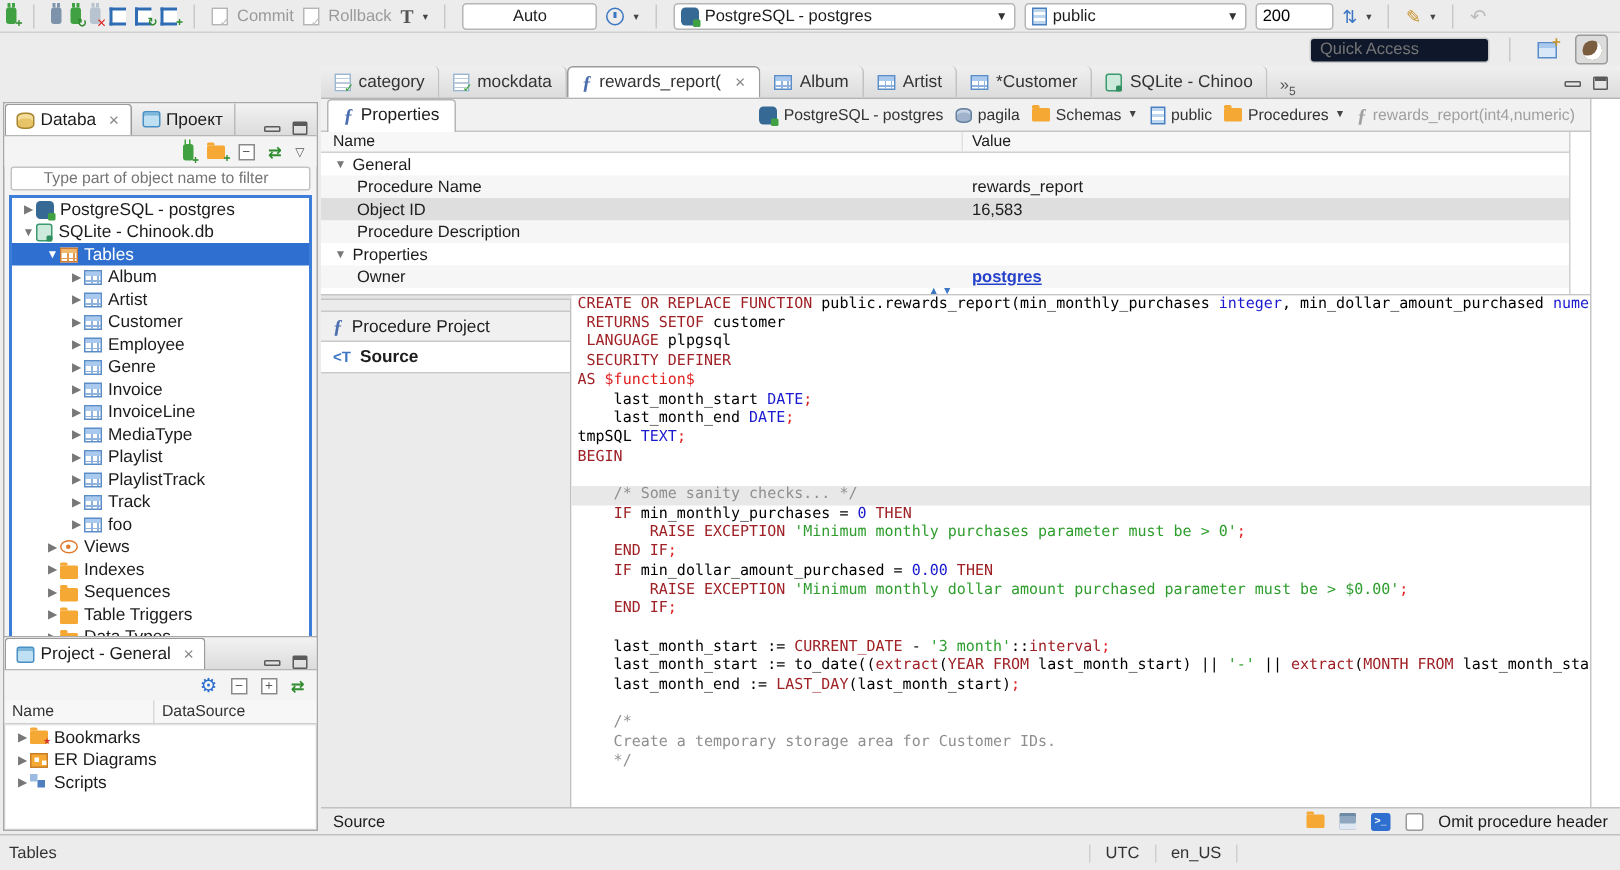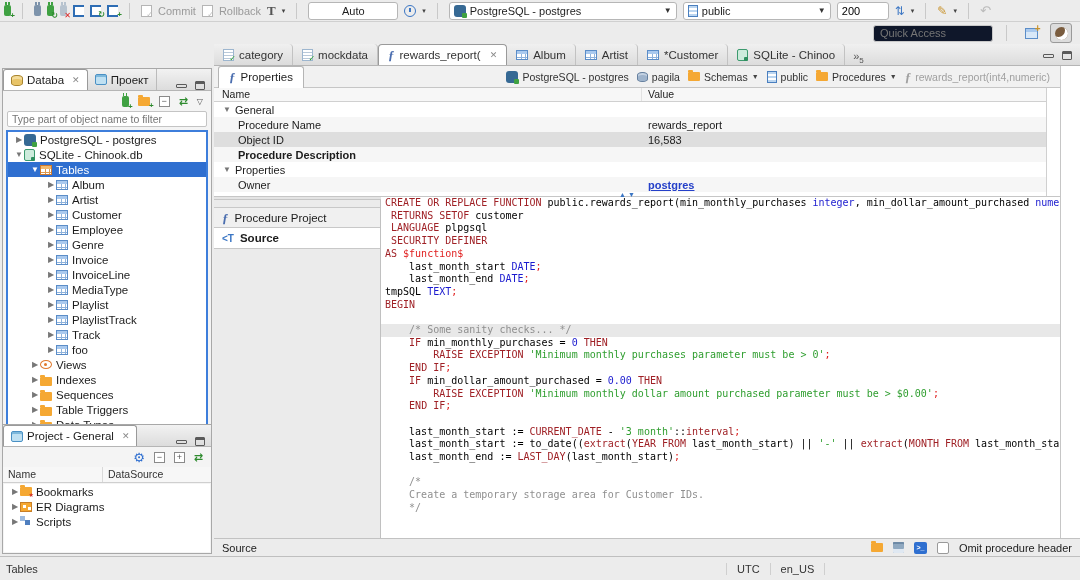--- a/index.html
+++ b/index.html
@@ -90,21 +90,21 @@
 
   
   .panel { background:#f4f4f4; border:1px solid #a8a8a8; }
   #nav-panel { left:2px; top:44px; width:210px; height:376px;margin-top:24px; }
   #proj-panel { left:2px; top:424px; width:210px; height:130px; }
   .ptabbar { height:22px; background:linear-gradient(#f2f2f2,#dcdcdc); border-bottom:1px solid #b5b5b5; display:flex; align-items:flex-end; }
   .ptab { height:21px; display:flex; align-items:center; gap:4px; padding:0 7px; font-size:11.5px; border-right:1px solid #bbb; }
   .ptab.active { background:#fff; border:1px solid #9a9a9a; border-bottom:none; border-radius:3px 3px 0 0; }
   .ptabbar .minmax { margin-left:auto; padding-right:6px; }
   .ptoolbar { height:20px; display:flex; align-items:center; justify-content:flex-end; gap:9px; padding:0 8px; background:#f4f4f4; }
-  #filter-input { display:block; width:200px; margin:0 auto; height:16px; border:1px solid #c4c4c4; border-radius:2px; font:10.5px "Liberation Sans",sans-serif; color:#b0b0b0; padding:0 4px; }
+  #filter-input { display:block; width:200px; margin:0 auto; height:16px; border:1px solid #c4c4c4; border-radius:2px; font:10.5px "Liberation Sans",sans-serif; color:#b0b0b0; padding:0 21px; }
   #nav-tree { position:absolute; left:3px; right:3px; top:61px; bottom:3px; background:#fff; border:2px solid #3d7edb; overflow:hidden; }
   .trow { height:15px; display:flex; align-items:center; font-size:11.5px; white-space:nowrap; }
   .trow .ico { margin-right:4px; }
   .trow.sel { background:#2f6fd0; color:#fff; }
   .trow.sel .arr { color:#fff; }
   #proj-head { height:16px; display:flex; border-bottom:1px solid #cfcfcf; background:#f7f7f7; font-size:10.5px; color:#333; }
   #proj-head div { padding:1px 5px; }
   #proj-head .c1 { width:100px; border-right:1px solid #d9d9d9; }
   #proj-body { background:#fff; position:absolute; left:1px; right:1px; top:59px; bottom:1px; }
 
@@ -126,21 +126,21 @@
   #prop-grid { left:214px; top:88px; width:832px; height:108px; background:#fff; }
   #prop-head { height:14px; display:flex; border-bottom:1px solid #d0d0d0; background:#f7f7f7; font-size:10.5px; }
   #prop-head .c1 { width:428px; padding:0 8px; border-right:1px solid #e2e2e2; }
   #prop-head .c2 { padding:0 6px; }
   .prow { height:15px; display:flex; align-items:center; font-size:11px; }
   .prow .name { width:428px; padding-left:24px; display:flex; align-items:center; gap:3px; }
   .prow.group .name { padding-left:8px; }
   .prow .value { padding-left:6px; }
   .prow.alt { background:#f6f6f6; }
   .prow.sel { background:#dedede; }
-  .prow .bold { font-weight:bold; }
+  .prow .bold { font-weight:normal; }
   .prow .link { color:#2540c9; text-decoration:underline; font-weight:bold; }
   #prop-scroll { left:1046px; top:88px; width:14px; height:108px; background:#fff; border-left:1px solid #d0d0d0; }
 
   #sash { left:214px; top:196px; width:846px; height:4px; background:#e4e4e4; border-top:1px solid #c6c6c6; border-bottom:1px solid #c6c6c6; }
   #sash .arrows { position:absolute; left:405px; top:-6px; font-size:7px; color:#3b76c4; letter-spacing:2px; }
 
   #src-left { left:214px; top:200px; width:167px; height:338px; background:#ebebeb; border-right:1px solid #c0c0c0; padding-top:7px; }
   .src-btn { height:21px; display:flex; align-items:center; gap:6px; padding:0 8px; font-size:11.5px; border-top:1px solid #c8c8c8; border-bottom:1px solid #c8c8c8; background:#f0f0f0; }
   .src-btn.active { background:#fff; font-weight:bold; border-bottom:1px solid #c8c8c8; }
   .src-btn + .src-btn { border-top:none; }

